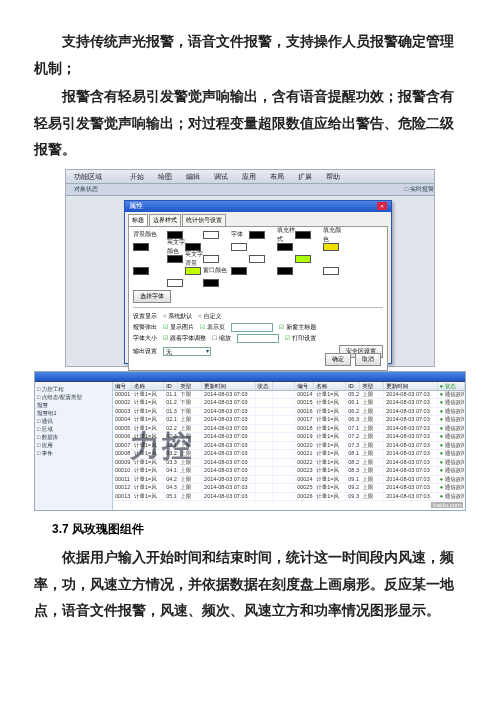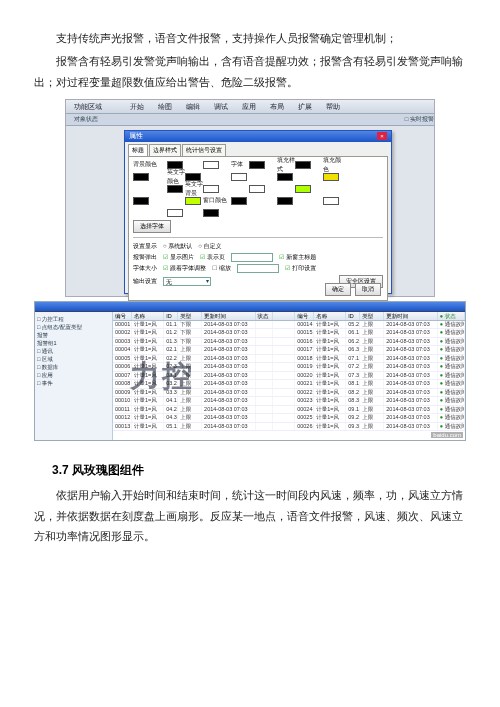--- a/index.html
+++ b/index.html
@@ -7,30 +7,31 @@
     background: #fff;
     font-family: "Microsoft YaHei", "SimSun", sans-serif;
     font-size: 11px;
     color: #000;
     width: 500px;
     height: 707px;
     padding: 28px 34px;
     position: relative;
   }
   .para {
-    font-size: 11px;
+    font-size: 14px;
     line-height: 1.9;
     text-indent: 2em;
     margin-bottom: 2px;
     color: #222;
+    font-weight: bold;
   }
   .section-title {
     font-size: 12px;
     font-weight: bold;
-    margin-top: 21px;
+    margin-top: 10px;
     margin-bottom: 6px;
     text-indent: 1.5em;
     color: #000;
   }
   
   .fig1 {
     margin: 6px auto 2px auto;
     width: 370px;
     height: 198px;
     background: #dfe7ed;

